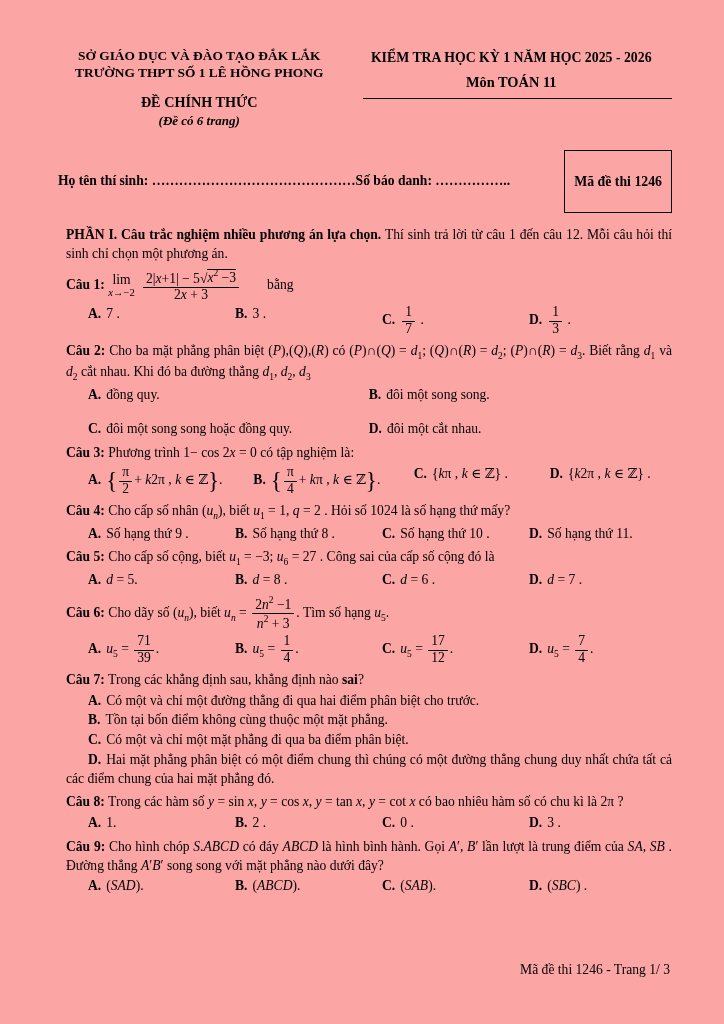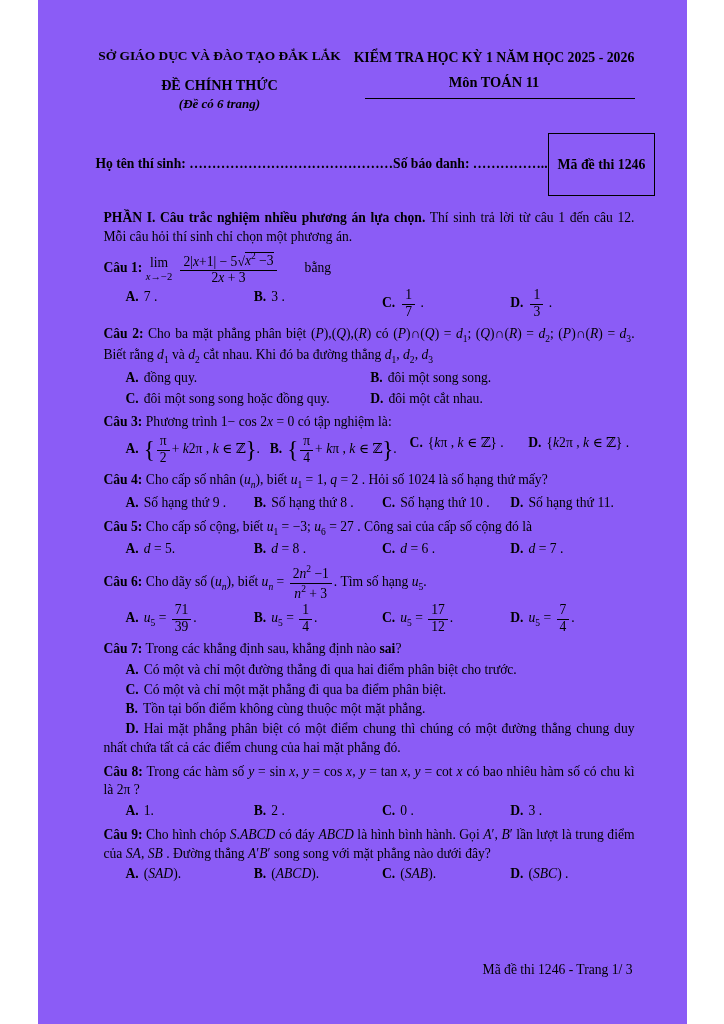--- a/index.html
+++ b/index.html
@@ -1,18 +1,18 @@
 <!DOCTYPE html>
 <html><head>
 <meta charset="utf-8">
 <style>
   * { box-sizing: border-box; }
   html, body { margin:0; padding:0; background:#ffffff; }
   .page {
-    width:649px; height:1024px; margin:0 auto; background:#8b5cf6;
+    width:724px; height:1024px; margin:0 auto; background:#fca5a5;
     font-family:"Liberation Serif","DejaVu Serif","DejaVu Sans",serif;
     font-size:13.6px; line-height:1.38; color:#000;
     padding:48px 52px 0 58px; position:relative; overflow:hidden;
   }
   
   .header { display:flex; }
   .h-left { width:46%; text-align:center; }
   .h-left .ln { font-weight:bold; font-size:13.4px; line-height:1.25; }
   .h-official { font-weight:bold; font-size:14.2px; margin-top:11px; }
   .h-pages { font-weight:bold; font-style:italic; font-size:13px; }
@@ -27,21 +27,21 @@
   .code-box { margin-left:auto; border:1.7px solid #000; padding:21px 9px; font-weight:bold; font-size:13.8px; white-space:nowrap; }
   
   .part { margin-top:13px; padding-left:8px; text-align:justify; }
   
   .questions { padding-left:8px; margin-top:4px; }
   .question { margin-top:5px; text-align:justify; }
   .q-label { font-weight:bold; }
   .opts { padding-left:22px; margin-top:2px; }
   .opts-4 { display:grid; grid-template-columns:1fr 1fr 1fr 1fr; column-gap:4px; }
   .opts-q3 { grid-template-columns:1.32fr 1.28fr 1.08fr 1fr; }
-  .opts-2 { display:grid; grid-template-columns:1fr 1.08fr; row-gap:2px; }
+  .opts-2 { display:grid; grid-template-columns:1fr 1.08fr; row-gap:16px; }
   .opts-list { padding-left:0; }
   .opts-list .opt { display:block; text-indent:22px; margin-top:1px; text-align:justify; }
   .ol { font-weight:bold; margin-right:5px; }
   
   .frac { display:inline-block; vertical-align:middle; text-align:center; line-height:1.1; margin:0 2px; }
   .frac .num { display:block; border-bottom:1.1px solid #000; padding:0 3px 1px 3px; }
   .frac .den { display:block; padding:0 3px; }
   .lim { display:inline-block; vertical-align:middle; text-align:center; line-height:1.05; margin-right:6px; }
   .lt { display:block; }
   .lb { display:block; font-size:0.78em; }
@@ -53,20 +53,21 @@
   .footer { position:absolute; right:54px; bottom:44px; font-size:13.6px; }
 </style>
 </head>
 <body>
 
 <div class="page">
 
   <div class="header">
     <div class="h-left">
       <div class="ln">SỞ GIÁO DỤC VÀ ĐÀO TẠO ĐẮK LẮK</div>
+      <div class="ln">TRƯỜNG THPT SỐ 1 LÊ HỒNG PHONG</div>
       <div class="h-official">ĐỀ CHÍNH THỨC</div>
       <div class="h-pages">(Đề có 6 trang)</div>
     </div>
     <div class="h-right">
       <div class="h-title">KIỂM TRA HỌC KỲ 1 NĂM HỌC 2025 - 2026</div>
       <div class="h-subject">Môn TOÁN 11</div>
       <div class="h-rule"></div>
     </div>
   </div>
 
@@ -138,22 +139,22 @@
         <span class="opt"><b class="ol">B.</b><span><i>u</i><sub>5</sub> = <span class="frac"><span class="num">1</span><span class="den">4</span></span>.</span></span>
         <span class="opt"><b class="ol">C.</b><span><i>u</i><sub>5</sub> = <span class="frac"><span class="num">17</span><span class="den">12</span></span>.</span></span>
         <span class="opt"><b class="ol">D.</b><span><i>u</i><sub>5</sub> = <span class="frac"><span class="num">7</span><span class="den">4</span></span>.</span></span>
       </div>
     </div>
 
     <div class="question">
       <div class="q-body"><b class="q-label">Câu 7:</b> <span>Trong các khẳng định sau, khẳng định nào <b>sai</b>?</span></div>
       <div class="opts opts-list">
         <span class="opt"><b class="ol">A.</b><span>Có một và chỉ một đường thẳng đi qua hai điểm phân biệt cho trước.</span></span>
+        <span class="opt"><b class="ol">B.</b><span>Tồn tại bốn điểm không cùng thuộc một mặt phẳng.</span></span>
         <span class="opt"><b class="ol">C.</b><span>Có một và chỉ một mặt phẳng đi qua ba điểm phân biệt.</span></span>
-        <span class="opt"><b class="ol">B.</b><span>Tồn tại bốn điểm không cùng thuộc một mặt phẳng.</span></span>
         <span class="opt"><b class="ol">D.</b><span>Hai mặt phẳng phân biệt có một điểm chung thì chúng có một đường thẳng chung duy nhất chứa tất cả các điểm chung của hai mặt phẳng đó.</span></span>
       </div>
     </div>
 
     <div class="question">
       <div class="q-body"><b class="q-label">Câu 8:</b> <span>Trong các hàm số  <i>y</i> = sin <i>x</i>, <i>y</i> = cos <i>x</i>, <i>y</i> = tan <i>x</i>, <i>y</i> = cot <i>x</i>  có bao nhiêu hàm số có chu kì là 2π ?</span></div>
       <div class="opts opts-4">
         <span class="opt"><b class="ol">A.</b><span>1.</span></span>
         <span class="opt"><b class="ol">B.</b><span>2 .</span></span>
         <span class="opt"><b class="ol">C.</b><span>0 .</span></span>

